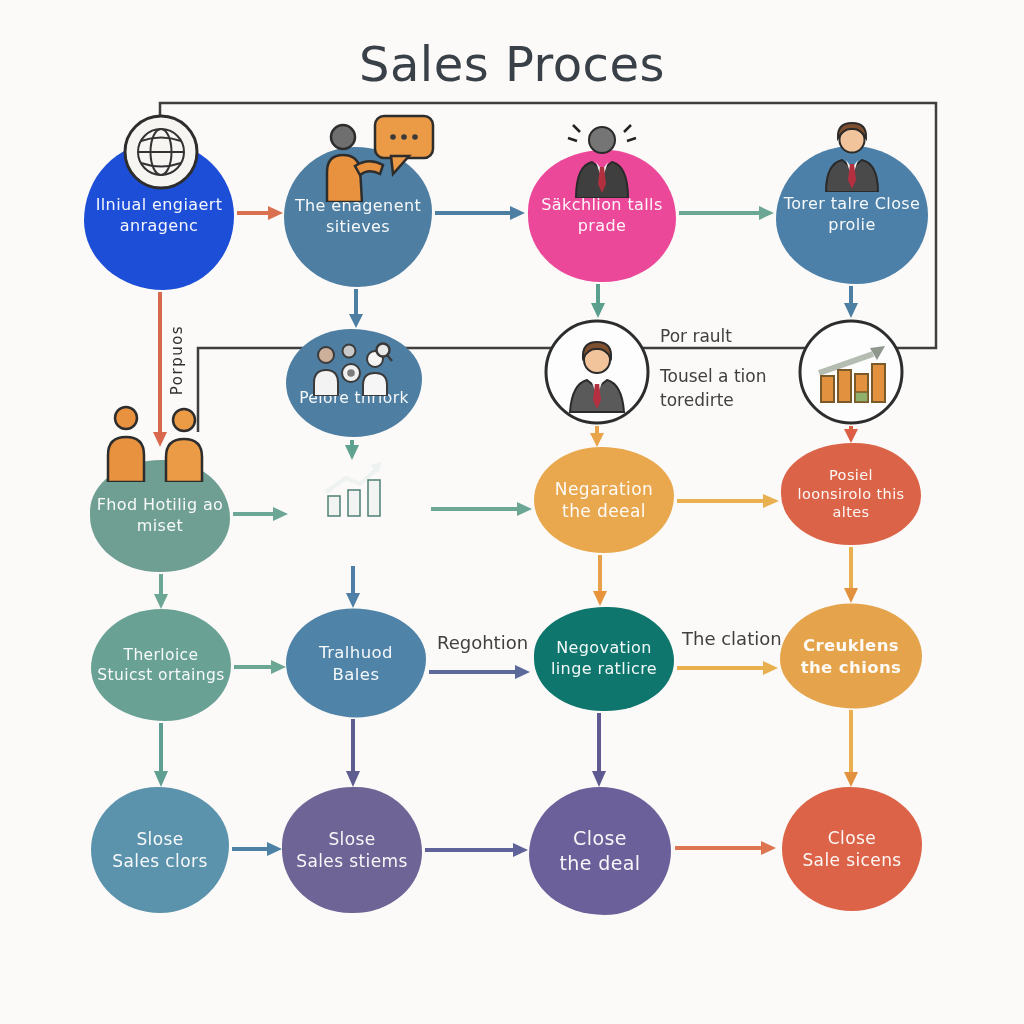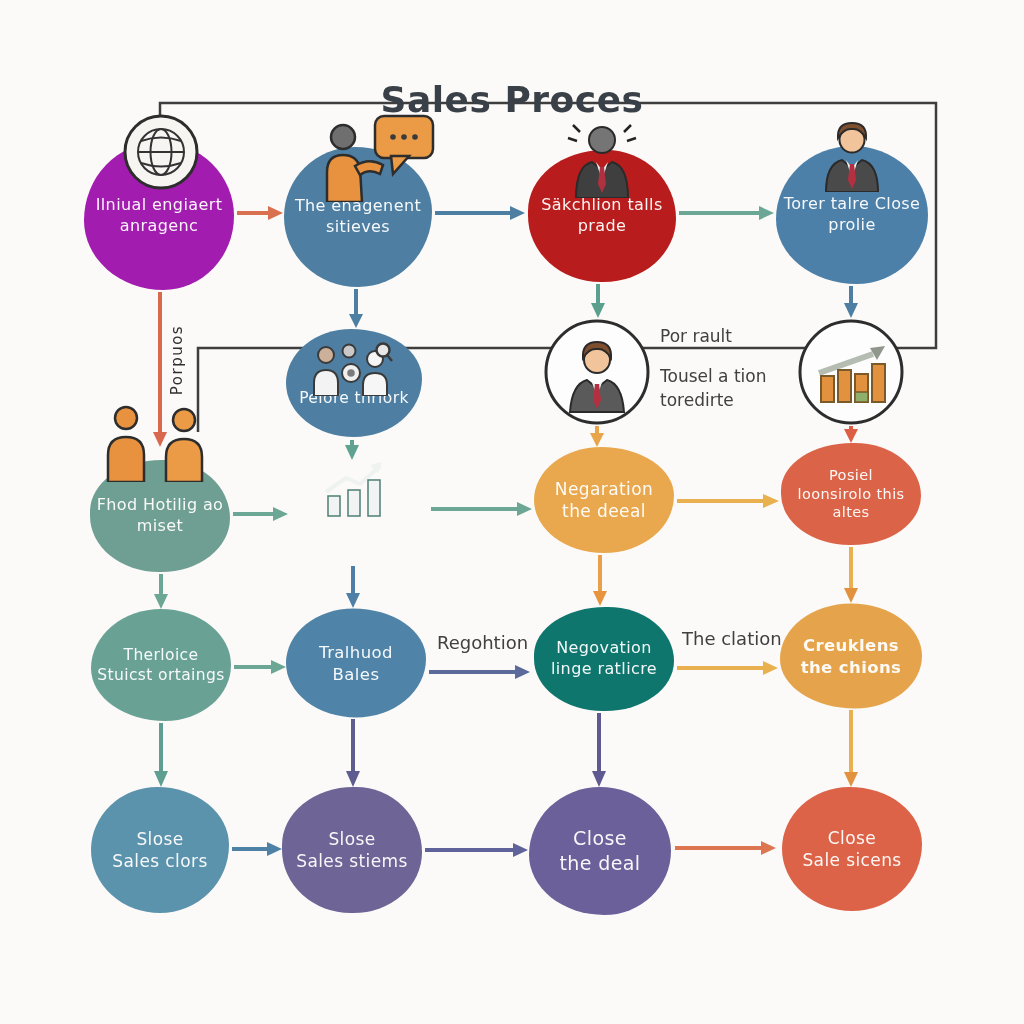--- a/index.html
+++ b/index.html
@@ -1,19 +1,19 @@
 <!DOCTYPE html>
 <html><head>
 <meta charset="utf-8">
 <style>
   html,body{margin:0;padding:0;background:#fbfaf8;}
   .canvas{position:relative;width:1024px;height:1024px;overflow:hidden;
           font-family:"DejaVu Sans",sans-serif;background:#fbfaf8;}
   .title{position:absolute;left:512px;top:36px;transform:translateX(-50%);
-         font-size:36px;font-weight:bold;color:#3a4047;letter-spacing:.5px;white-space:nowrap;margin-top:43px;}
+         font-size:48px;font-weight:normal;color:#3a4047;letter-spacing:.5px;white-space:nowrap;}
   svg.wires{position:absolute;left:0;top:0;}
   .node{position:absolute;transform:translate(-50%,-50%);display:flex;flex-direction:column;
         align-items:center;justify-content:center;text-align:center;
         color:rgba(255,255,255,.95);line-height:1.3;letter-spacing:.4px;}
   .b1{border-radius:50% 50% 47% 53% / 53% 50% 50% 47%;}
   .b2{border-radius:48% 52% 50% 50% / 50% 46% 54% 50%;}
   .b3{border-radius:52% 48% 50% 50% / 47% 53% 49% 51%;}
   .ico{position:absolute;}
   .flabel{position:absolute;color:#404040;white-space:nowrap;}
   .vlabel{position:absolute;transform:translate(-50%,-50%) rotate(-90deg);
@@ -140,29 +140,29 @@
         <polygon points="528,850 513,843 513,857" stroke="none"></polygon>
       </g>
     <g stroke="#dd7550" fill="#dd7550">
       <line x1="675" y1="848" x2="762" y2="848" stroke-width="4"></line>
         <polygon points="776,848 761,841 761,855" stroke="none"></polygon>
       </g>
   </svg>
 
   <div class="title">Sales Proces</div>
 
-  <div class="node b1" style="left:159px;top:216px;width:150px;height:148px;background:#a21caf;font-size:16px;">
+  <div class="node b1" style="left:159px;top:216px;width:150px;height:148px;background:#1d4ed8;font-size:16px;">
     <span>Ilniual engiaert</span>
     <span>anragenc</span>
   </div>
   <div class="node b2" style="left:358px;top:217px;width:148px;height:140px;background:#4e7fa3;font-size:16px;">
     <span>The enagenent</span>
     <span>sitieves</span>
   </div>
-  <div class="node b3" style="left:602px;top:216px;width:148px;height:132px;background:#b91c1c;font-size:16px;">
+  <div class="node b3" style="left:602px;top:216px;width:148px;height:132px;background:#ec4899;font-size:16px;">
     <span>Säkchlion talls</span>
     <span>prade</span>
   </div>
   <div class="node b1" style="left:852px;top:215px;width:152px;height:138px;background:#4d80a8;font-size:16px;">
     <span>Torer talre Close</span>
     <span>prolie</span>
   </div>
 
   <div class="node b2" style="left:354px;top:383px;width:136px;height:108px;background:#4e7fa3;font-size:15.5px;padding-top:30px;box-sizing:border-box;align-items:center;">
     <span>Pelore thriork</span>

